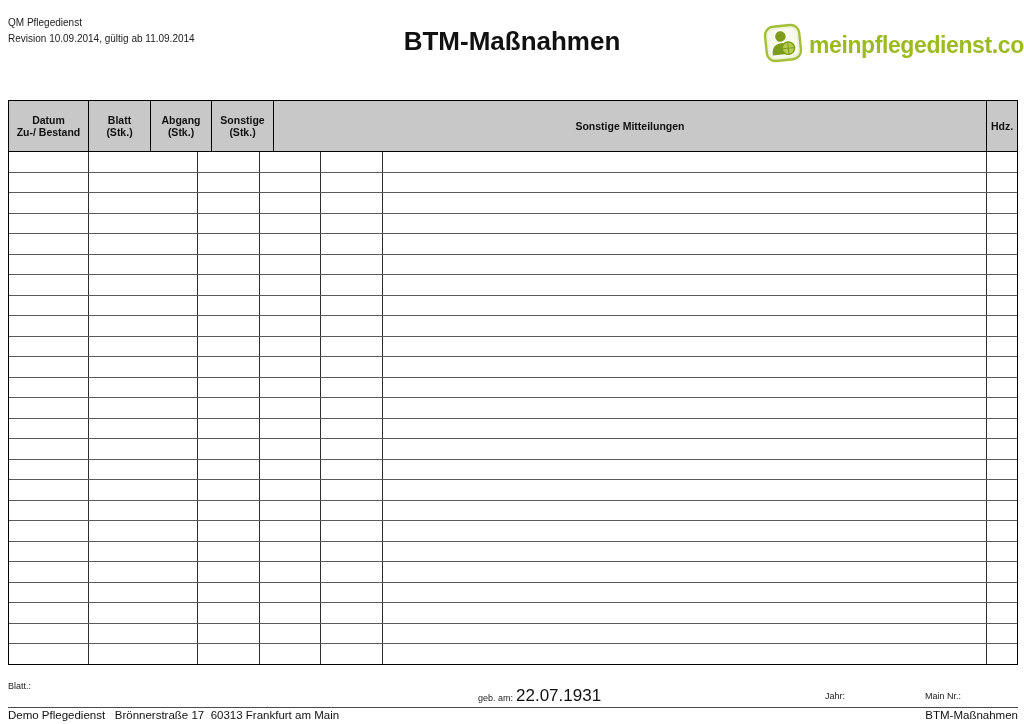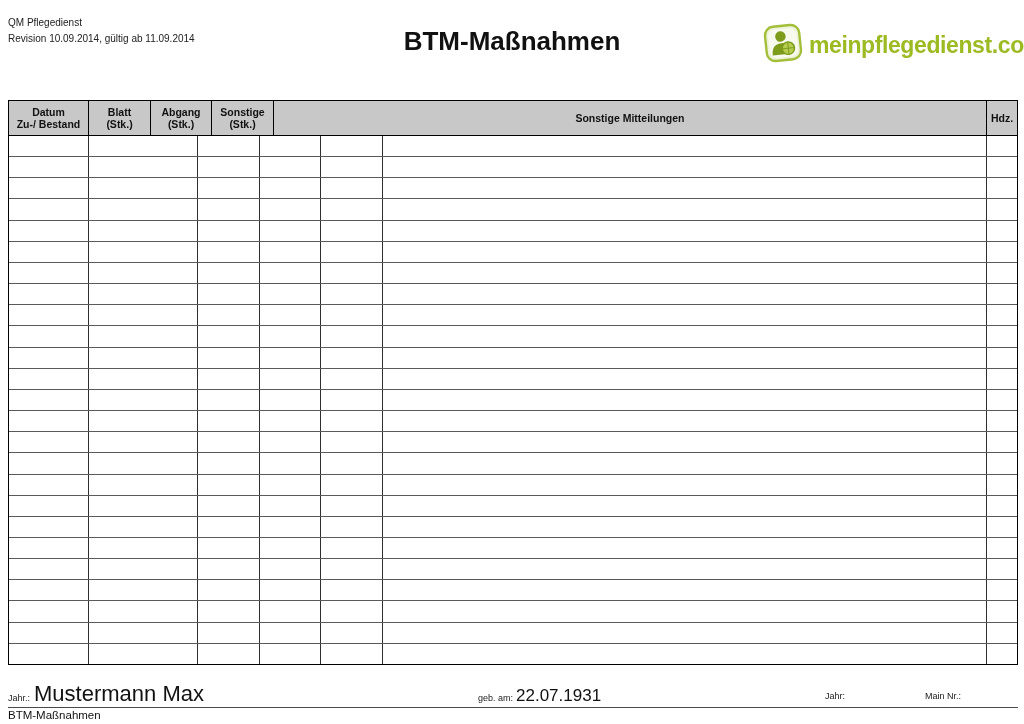--- a/index.html
+++ b/index.html
@@ -61,21 +61,21 @@
     width: 1010px;
     height: 565px;
     border: 1px solid #000;
     box-sizing: border-box;
     display: flex;
     flex-direction: column;
     background: #fff;
   }
   .thead {
     display: flex;
-    height: 35px;
+    height: 51px;
     background: #c8c8c8;
     border-bottom: 1px solid #000;
     box-sizing: border-box;
     flex: none;
   }
   .th {
     border-right: 1px solid #000;
     box-sizing: border-box;
     display: flex;
     flex-direction: column;
@@ -412,31 +412,31 @@
           <div class="td" style="width: 62px; flex: 0 0 auto;"></div>
           <div class="td" style="width: 61px; flex: 0 0 auto;"></div>
           <div class="td" style="width: 62px; flex: 0 0 auto;"></div>
           <div class="td" style="flex: 1 1 0%;"></div>
           <div class="td" style="width: 30px; flex: 0 0 auto;"></div>
         </div>
       </div>
   </div>
 
   <div class="name-row">
-    <span class="label-small">Jahr.:</span>
-    <span class="name-value">Mustermann Max</span>
+    <span class="label-small">Blatt.:</span>
   </div>
 
   <div class="birth-row">
     <span class="label-small">geb. am:</span>
     <span class="birth-value">22.07.1931</span>
   </div>
 
   <span class="year-label">Jahr:</span>
   <span class="sheet-label">Main Nr.:</span>
 
   <div class="footer-rule"></div>
 
   <div class="bottom-row">
+    <span class="provider-line">Demo Pflegedienst   Brönnerstraße 17  60313 Frankfurt am Main</span>
     <span>BTM-Maßnahmen</span>
   </div>
 
 </div>
 
 </body></html>

